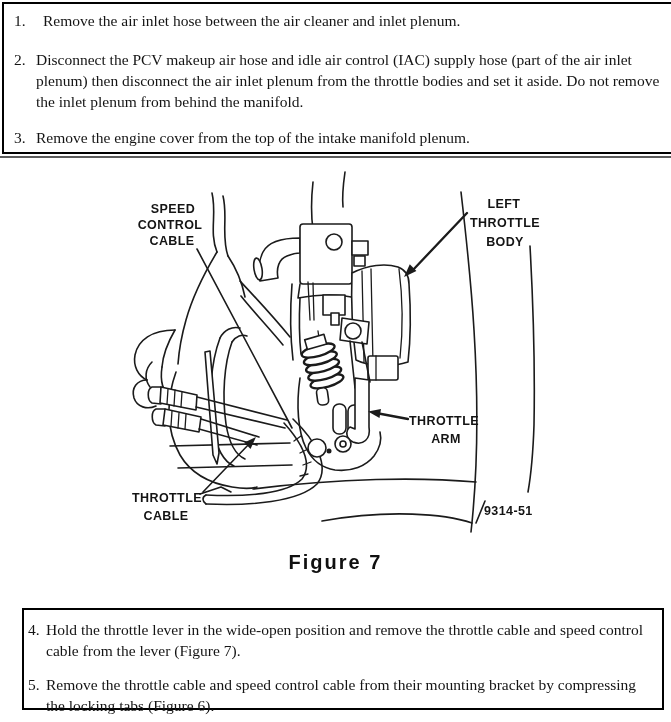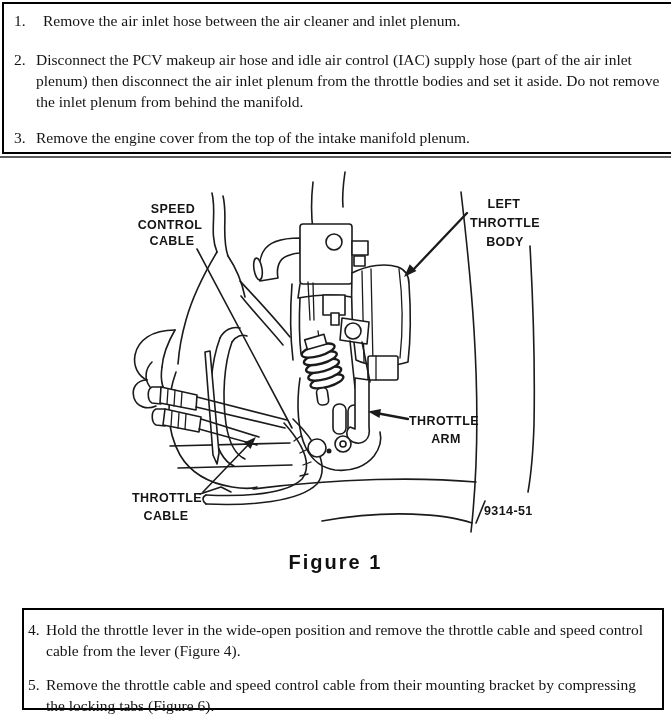--- a/index.html
+++ b/index.html
@@ -193,26 +193,26 @@
       <text class="lbl" x="444" y="425" text-anchor="middle">THROTTLE</text>
       <text class="lbl" x="446" y="443" text-anchor="middle">ARM</text>
     </g>
     <g>
       <text class="lbl" x="167" y="502" text-anchor="middle">THROTTLE</text>
       <text class="lbl" x="166" y="520" text-anchor="middle">CABLE</text>
     </g>
     <text class="lbl" x="484" y="515">9314-51</text>
   </svg>
 
-  <div class="fig-caption">Figure 1</div>
+  <div class="fig-caption">Figure 7</div>
 
   <div class="instr-box box-bottom">
     <div class="item">
       <span class="num">4.</span>
-      <span class="txt">Hold the throttle lever in the wide-open position and remove the throttle cable and speed control cable from the lever (Figure 4).</span>
+      <span class="txt">Hold the throttle lever in the wide-open position and remove the throttle cable and speed control cable from the lever (Figure 7).</span>
     </div>
     <div class="item mt-c">
       <span class="num">5.</span>
       <span class="txt">Remove the throttle cable and speed control cable from their mounting bracket by compressing the locking tabs (Figure 6).</span>
     </div>
   </div>
 
 </div>
 
 </body></html>

